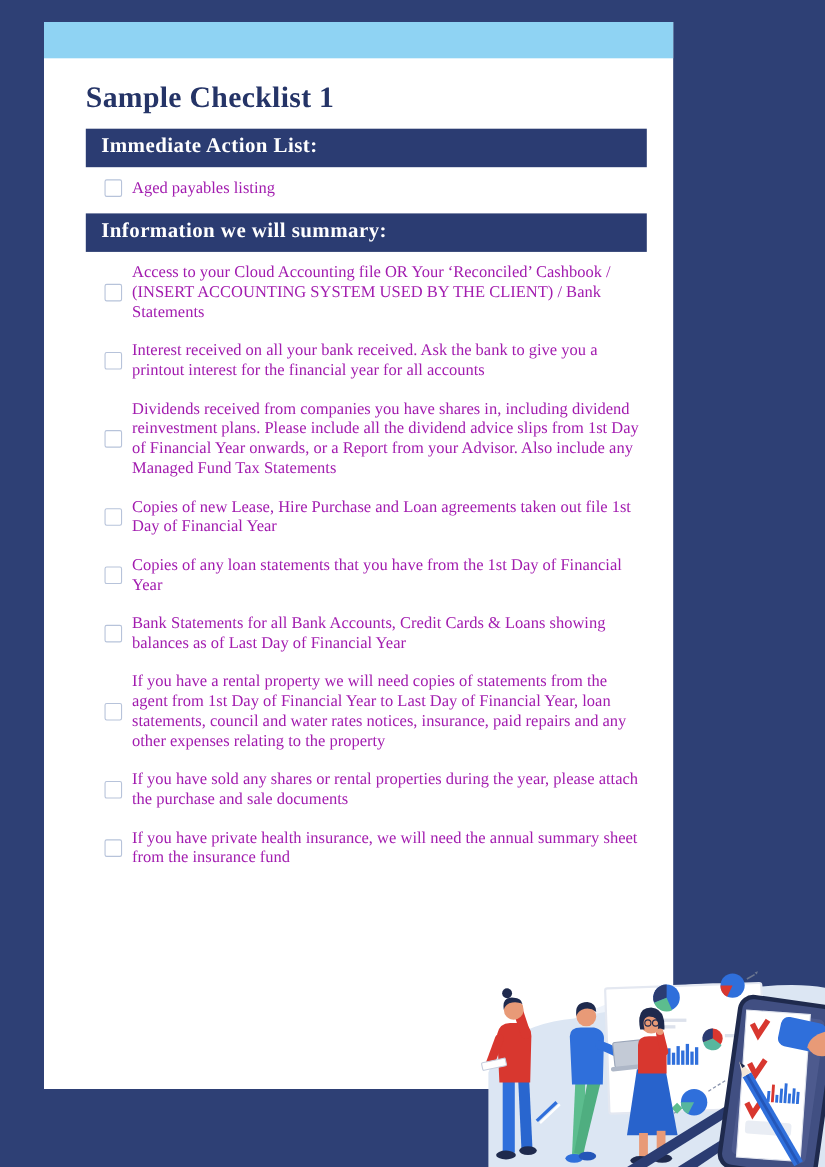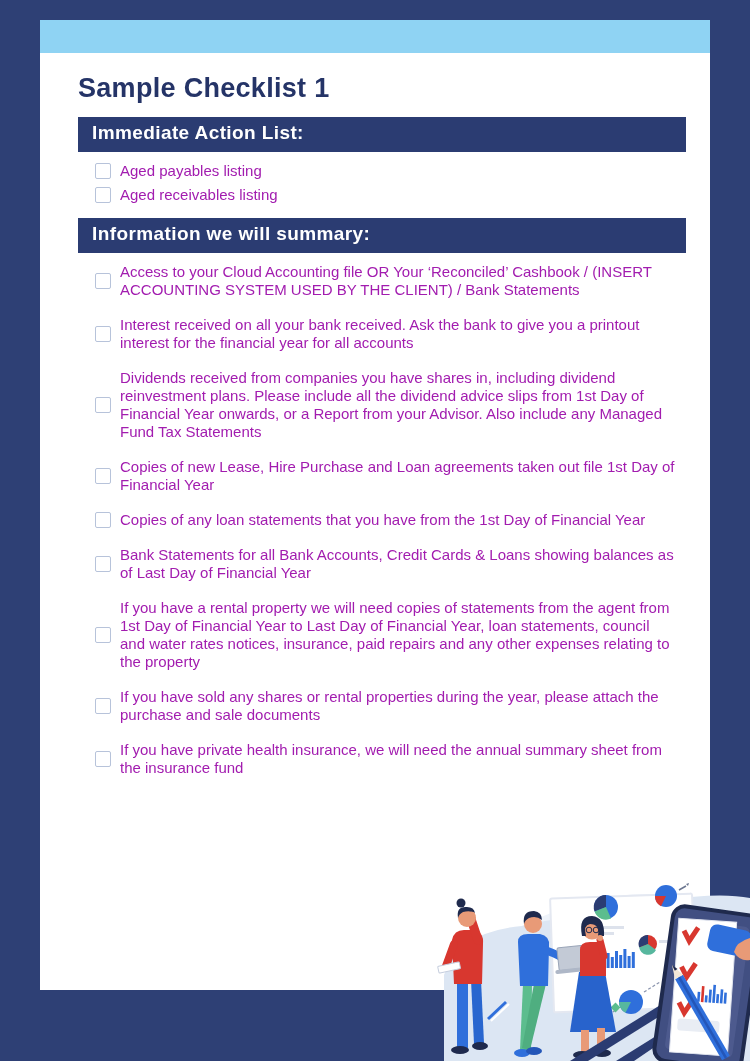--- a/index.html
+++ b/index.html
@@ -2,22 +2,23 @@
 <html><head>
 <meta charset="utf-8">
 <style>
   html,body{margin:0;padding:0;}
   body{
     width:750px;height:1061px;position:relative;overflow:hidden;
     background:#2e4075;
     font-family:"Liberation Sans",sans-serif;
   }
   .sheet{
-    position:absolute;left:40px;top:20px;width:670px;height:970px;
+    position:absolute;left:40px;top:20px;width:572px;height:970px;
     background:#ffffff;
+    font-family:Liberation Serif, serif;
   }
   .topbar{height:33px;background:#8fd3f3;}
   .inner{padding:0 24px 0 38px;}
   .page-title{
     font-size:27px;font-weight:bold;color:#253467;
     letter-spacing:.3px;margin:20px 0 13px 0;
   }
   .section-heading{
     background:#2b3c72;color:#ffffff;
     font-size:19px;font-weight:bold;letter-spacing:.4px;
@@ -42,24 +43,20 @@
 <div class="sheet">
   <div class="topbar"></div>
   <div class="inner">
     <div class="page-title">Sample Checklist 1</div>
     <div id="sections">
         <div class="section-heading">Immediate Action List:</div>
         <div class="item-list tight">
           <div class="item">
             <span class="checkbox"></span>
             <span class="label">Aged payables listing</span>
-          </div>
-          <div class="item">
-            <span class="checkbox"></span>
-            <span class="label">Aged receivables listing</span>
           </div>
         </div>
         <div class="section-heading">Information we will summary:</div>
         <div class="item-list">
           <div class="item">
             <span class="checkbox"></span>
             <span class="label">Access to your Cloud Accounting file OR Your ‘Reconciled’ Cashbook / (INSERT ACCOUNTING SYSTEM USED BY THE CLIENT) / Bank Statements</span>
           </div>
           <div class="item">
             <span class="checkbox"></span>

